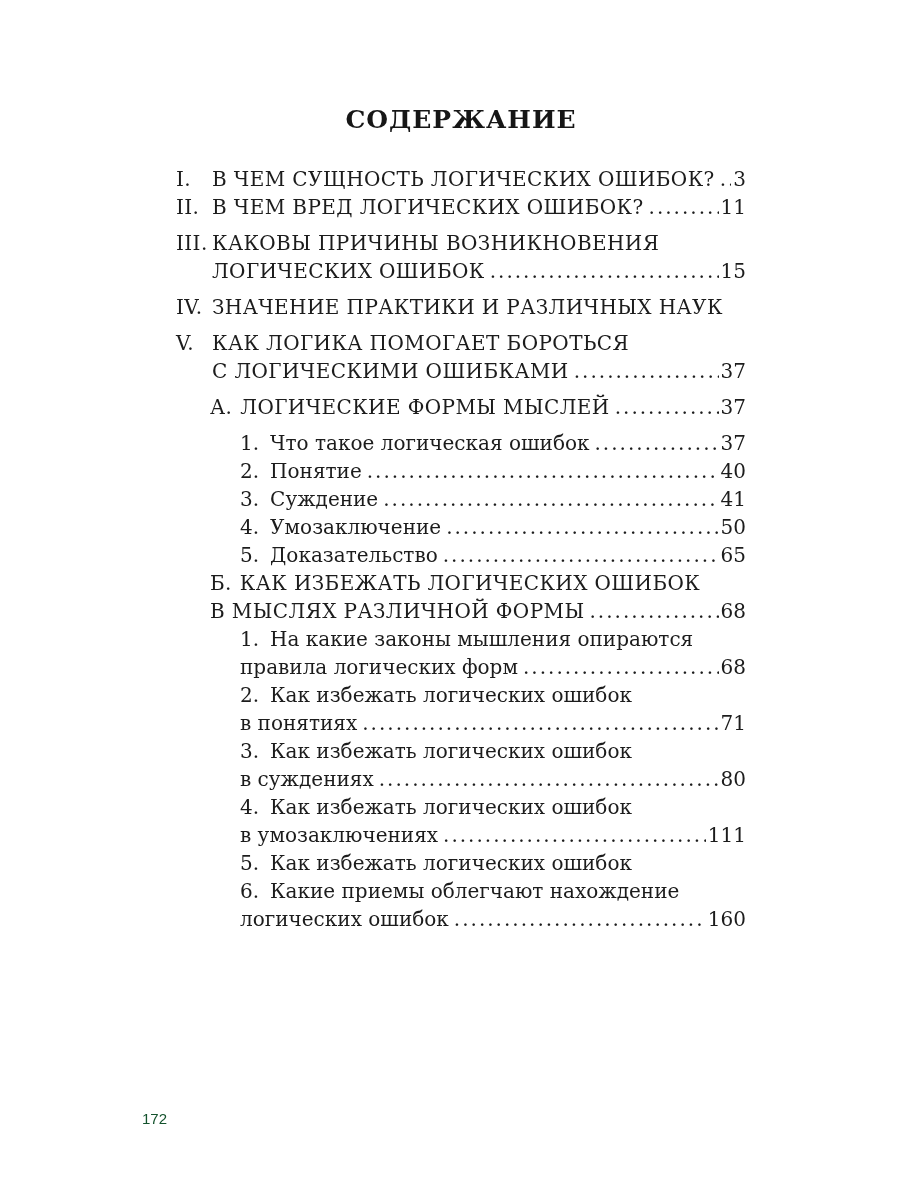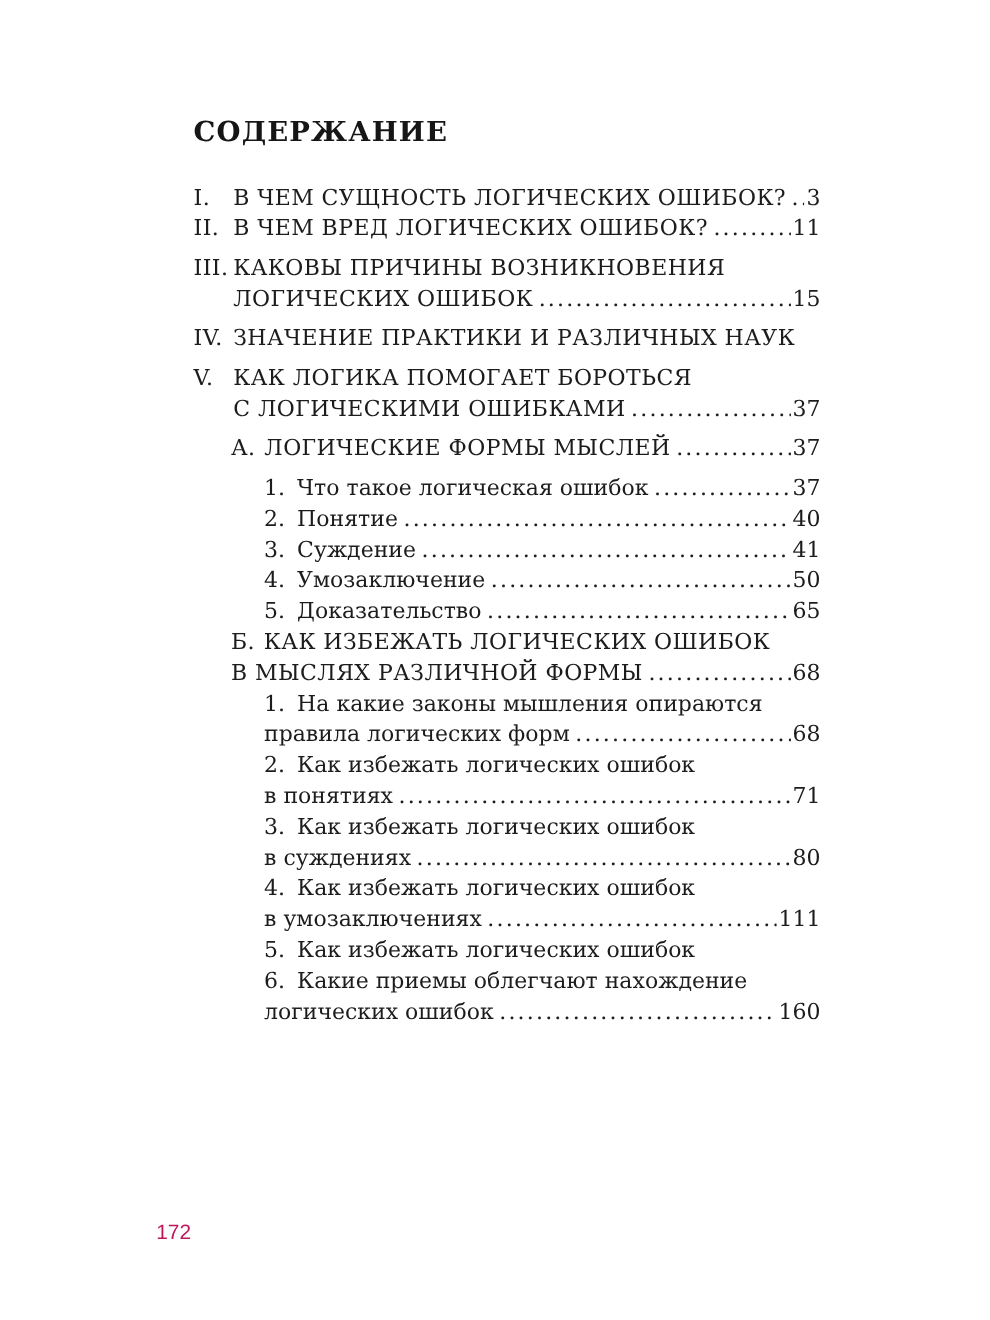--- a/index.html
+++ b/index.html
@@ -14,21 +14,21 @@
   }
   .toc-column {
     position: absolute;
     left: 176px;
     top: 0;
     width: 570px;
   }
   .toc-title {
     margin: 0;
     padding-top: 106px;
-    text-align: left;
+    text-align: center;
     font-size: 25px;
     font-weight: 700;
     letter-spacing: 1px;
     line-height: 28px;
     color: #161616;
   }
   .toc-entries { margin-top: 31px; }
   .entry { position: relative; }
   .entry.gap { margin-top: 8px; }
   .line {
@@ -56,22 +56,22 @@
   }
   .dots::after {
     content: "..........................................................................................";
   }
   .pnum { white-space: nowrap; }
   .folio {
     position: absolute;
     left: 142px;
     top: 1110px;
     font-family: "Liberation Sans", sans-serif;
-    font-size: 19px;
-    color: #be185d;
+    font-size: 15px;
+    color: #14532d;
   }
 </style>
 </head>
 <body>
 
 <div class="book-page">
   <div class="toc-column">
     <h1 class="toc-title">СОДЕРЖАНИЕ</h1>
     <div class="toc-entries">
         <div class="entry roman">

